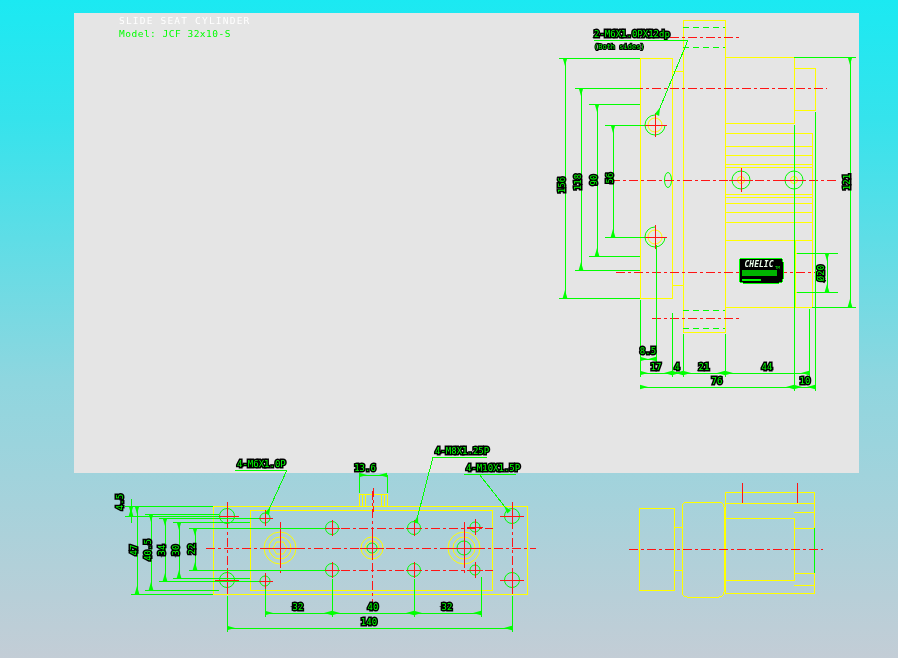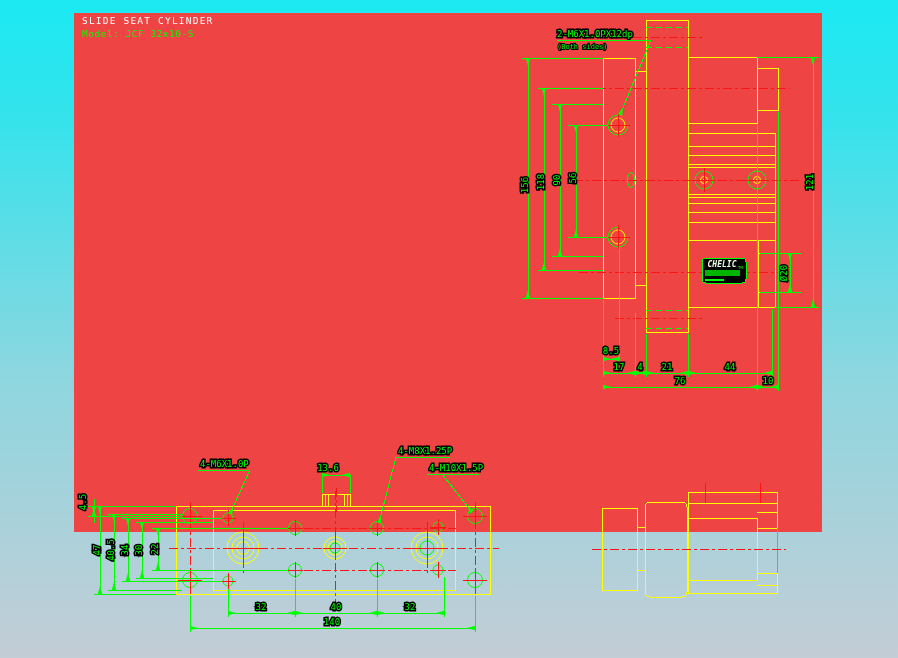--- a/index.html
+++ b/index.html
@@ -1,21 +1,21 @@
 <!DOCTYPE html>
 <html><head>
 <meta charset="utf-8">
 <style>
   html,body{margin:0;padding:0;}
   body{
     width:898px;height:658px;overflow:hidden;position:relative;
     background:linear-gradient(180deg,#1be9f2 0%,#35e3ec 18%,#8fd6df 58%,#c3cdd6 100%);
     font-family:"DejaVu Sans Mono","Liberation Mono",monospace;
   }
-  .cad-canvas{position:absolute;left:74px;top:13px;width:748px;height:519px;background:#ef4444;}
+  .cad-canvas{position:absolute;left:74px;top:13px;width:748px;height:460px;background:#e5e5e5;padding-left:37px;}
   svg{display:block}
   svg line,svg rect,svg polyline{shape-rendering:crispEdges;}
   svg circle,svg ellipse,svg polygon{shape-rendering:geometricPrecision;}
   .y{stroke:#ffff00;fill:none;stroke-width:1}
   .g{stroke:#00ff00;fill:none;stroke-width:1}
   .gd{stroke:#00ff00;fill:none;stroke-width:1;stroke-dasharray:6 4}
   .r{stroke:#ff1414;fill:none;stroke-width:1;stroke-dasharray:9 3 3 3}
   .rs{stroke:#ff1414;fill:none;stroke-width:1}
   text{font-family:"DejaVu Sans Mono","Liberation Mono",monospace;}
   .tg{fill:#00ff00;font-size:9px;paint-order:stroke;stroke:#000;stroke-width:3px;}

